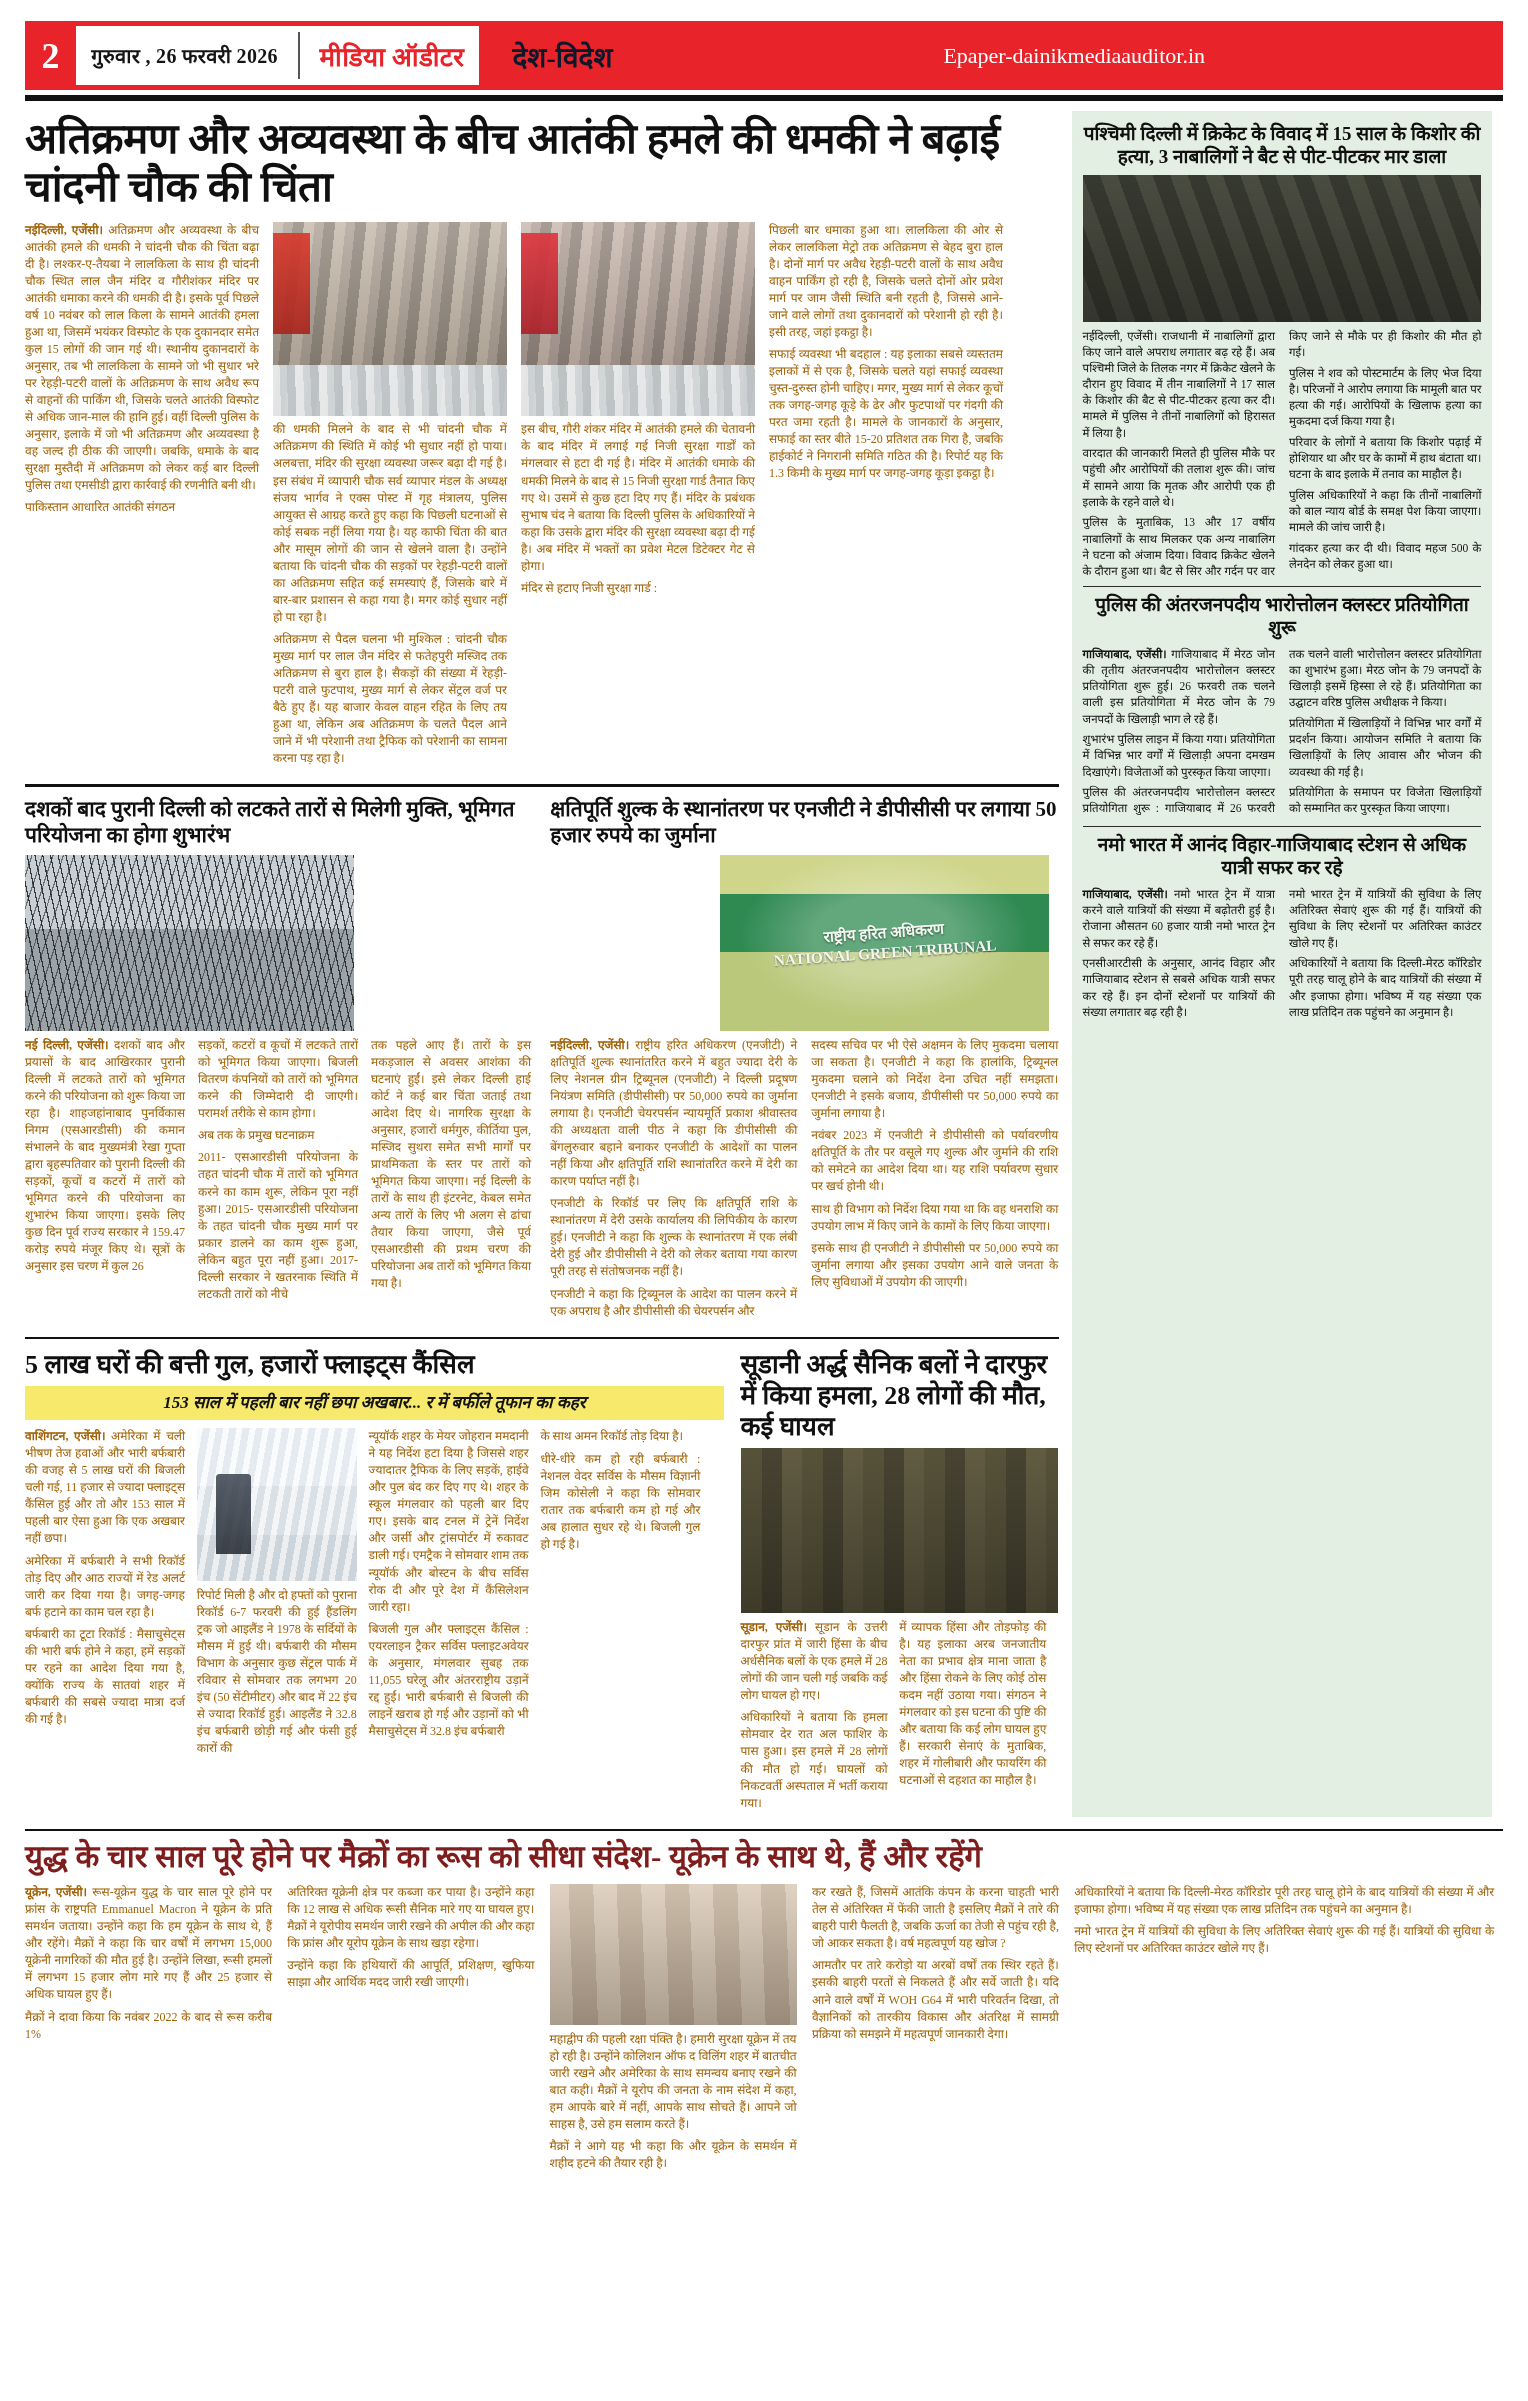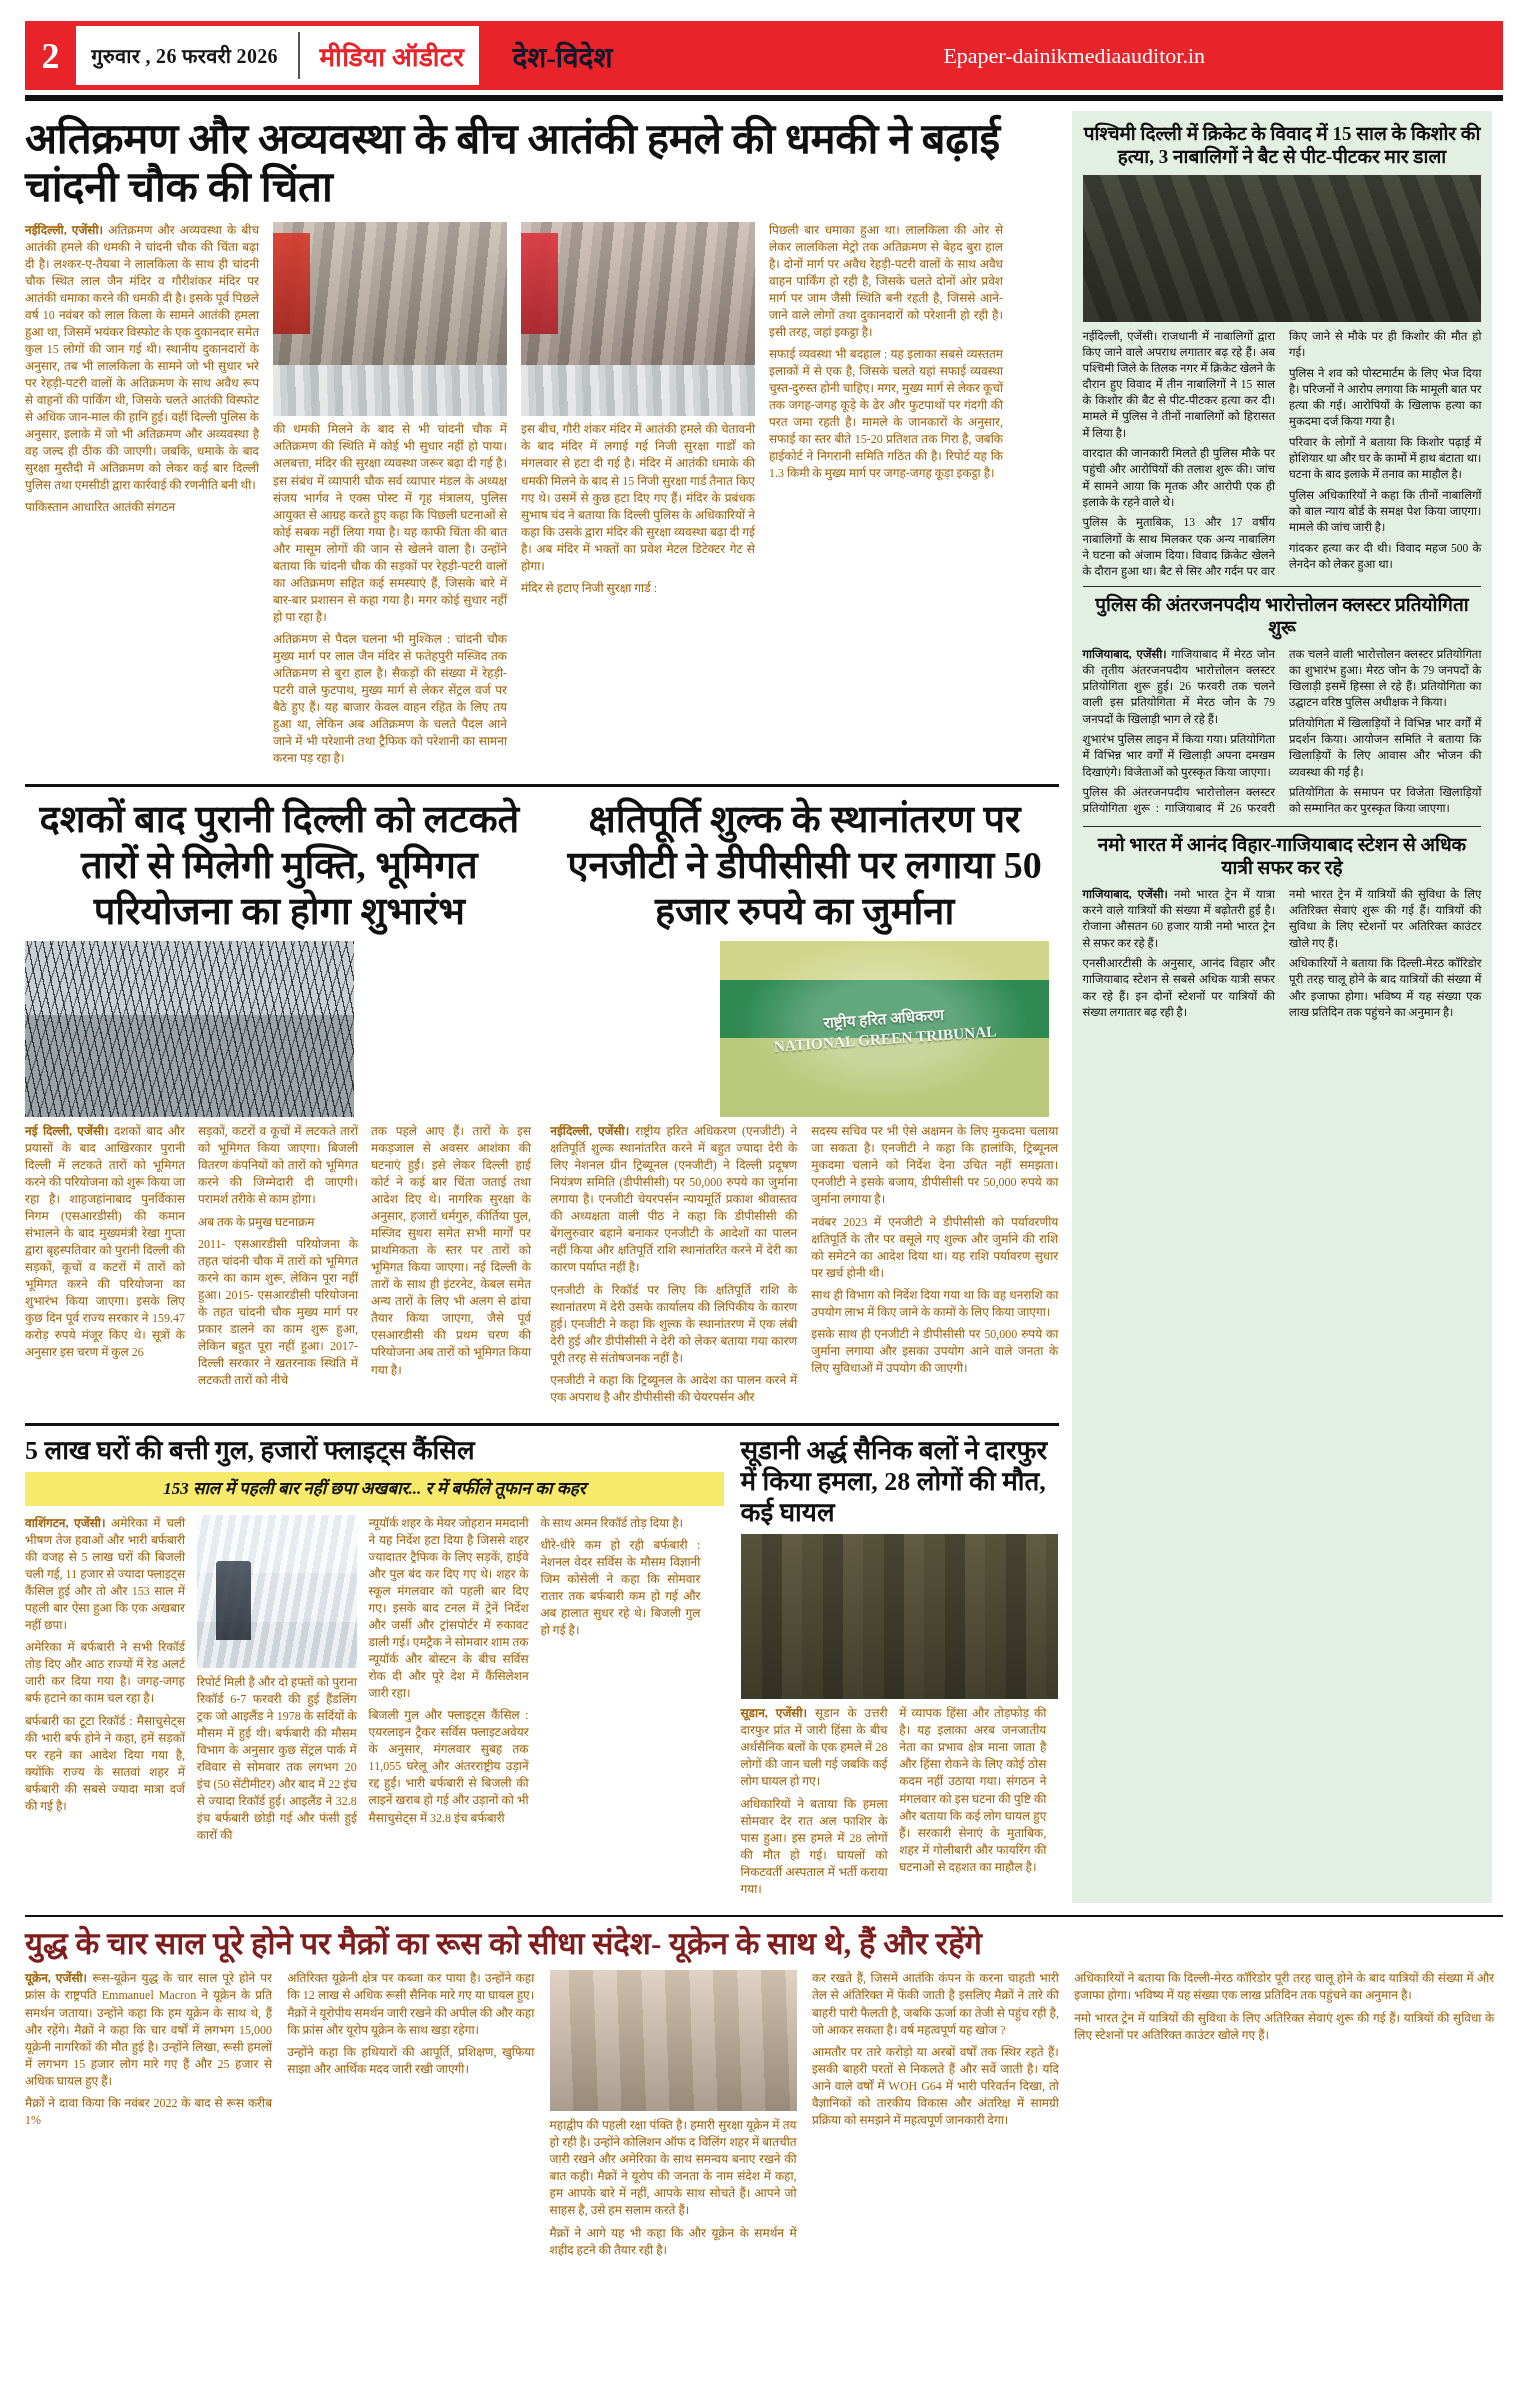--- a/index.html
+++ b/index.html
@@ -43,21 +43,21 @@
   .right-zone {
     width:420px; background:#e4efe3; padding:8.2px 10.6px 9.4px 10.6px;
   }
 
   
   .hl-main {
     font-size:42px; line-height:1.16; font-weight:bold; color:#101010;
     letter-spacing:-0.3px; margin:3.5px 0 9.4px 0;
   }
   .hl-2 {
-    font-size:38px; line-height:1.2; font-weight:bold; color:#101010; margin:2.4px 0 7px 0;text-align:center;
+    font-size:21px; line-height:1.2; font-weight:bold; color:#101010; margin:2.4px 0 7px 0;
   }
   .hl-3 {
     font-size:26px; line-height:1.2; font-weight:bold; color:#101010; margin:1.2px 0 5.9px 0;
   }
   .hl-side {
     font-size:19px; line-height:1.22; font-weight:bold; color:#101010;
     text-align:center; margin:2.4px 0 7px 0;
   }
   .hl-wide {
     font-size:31px; line-height:1.18; font-weight:bold; color:#7f1d1d; margin:3.5px 0 8.2px 0;
@@ -336,21 +336,21 @@
     </div>
 
     <div class="right-zone">
 
       <div class="sideblock">
         <div class="hl-side">पश्चिमी दिल्ली में क्रिकेट के विवाद में 15 साल के किशोर की हत्या, 3 नाबालिगों ने बैट से पीट-पीटकर मार डाला</div>
         <div class="photo ph-cricket" style="height:147px; margin-bottom:5.9px;">
           <div class="ph-inner"></div>
         </div>
         <div class="cols-2">
-          <p class="side-para">नईदिल्ली, एजेंसी। राजधानी में नाबालिगों द्वारा किए जाने वाले अपराध लगातार बढ़ रहे हैं। अब पश्चिमी जिले के तिलक नगर में क्रिकेट खेलने के दौरान हुए विवाद में तीन नाबालिगों ने 15 साल के किशोर की बैट से पीट-पीटकर हत्या कर दी। मामले में पुलिस ने तीनों नाबालिगों को हिरासत में लिया है।</p>
+          <p class="side-para">नईदिल्ली, एजेंसी। राजधानी में नाबालिगों द्वारा किए जाने वाले अपराध लगातार बढ़ रहे हैं। अब पश्चिमी जिले के तिलक नगर में क्रिकेट खेलने के दौरान हुए विवाद में तीन नाबालिगों ने 17 साल के किशोर की बैट से पीट-पीटकर हत्या कर दी। मामले में पुलिस ने तीनों नाबालिगों को हिरासत में लिया है।</p>
           <p class="side-para">वारदात की जानकारी मिलते ही पुलिस मौके पर पहुंची और आरोपियों की तलाश शुरू की। जांच में सामने आया कि मृतक और आरोपी एक ही इलाके के रहने वाले थे।</p>
           <p class="side-para">पुलिस के मुताबिक, 13 और 17 वर्षीय नाबालिगों के साथ मिलकर एक अन्य नाबालिग ने घटना को अंजाम दिया। विवाद क्रिकेट खेलने के दौरान हुआ था। बैट से सिर और गर्दन पर वार किए जाने से मौके पर ही किशोर की मौत हो गई।</p>
           <p class="side-para">पुलिस ने शव को पोस्टमार्टम के लिए भेज दिया है। परिजनों ने आरोप लगाया कि मामूली बात पर हत्या की गई। आरोपियों के खिलाफ हत्या का मुकदमा दर्ज किया गया है।</p>
           <p class="side-para">परिवार के लोगों ने बताया कि किशोर पढ़ाई में होशियार था और घर के कामों में हाथ बंटाता था। घटना के बाद इलाके में तनाव का माहौल है।</p>
           <p class="side-para">पुलिस अधिकारियों ने कहा कि तीनों नाबालिगों को बाल न्याय बोर्ड के समक्ष पेश किया जाएगा। मामले की जांच जारी है।</p>
           <p class="side-para">गांदकर हत्या कर दी थी। विवाद महज 500 के लेनदेन को लेकर हुआ था।</p>
         </div>
       </div>
 
       <div class="side-rule"></div>

